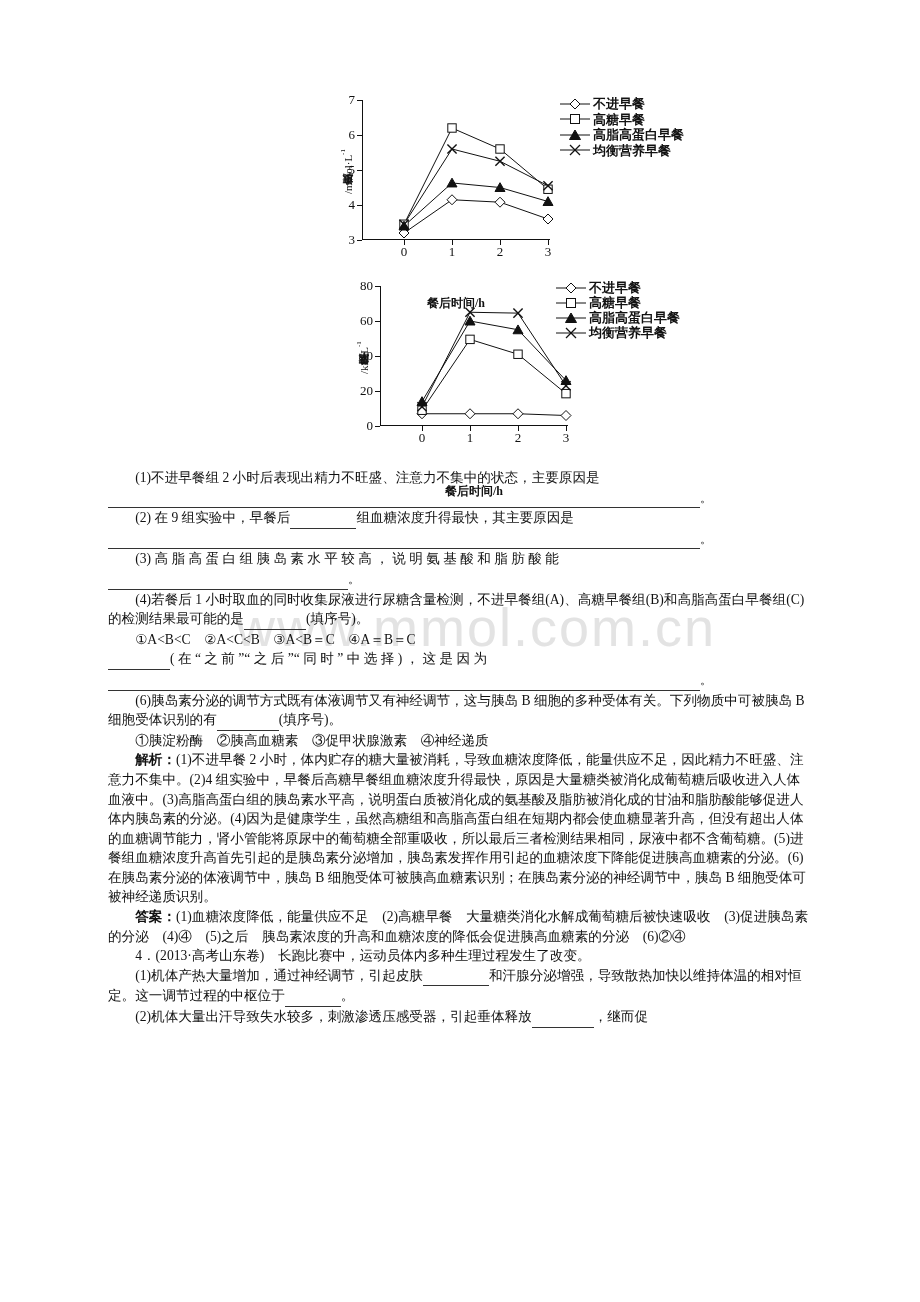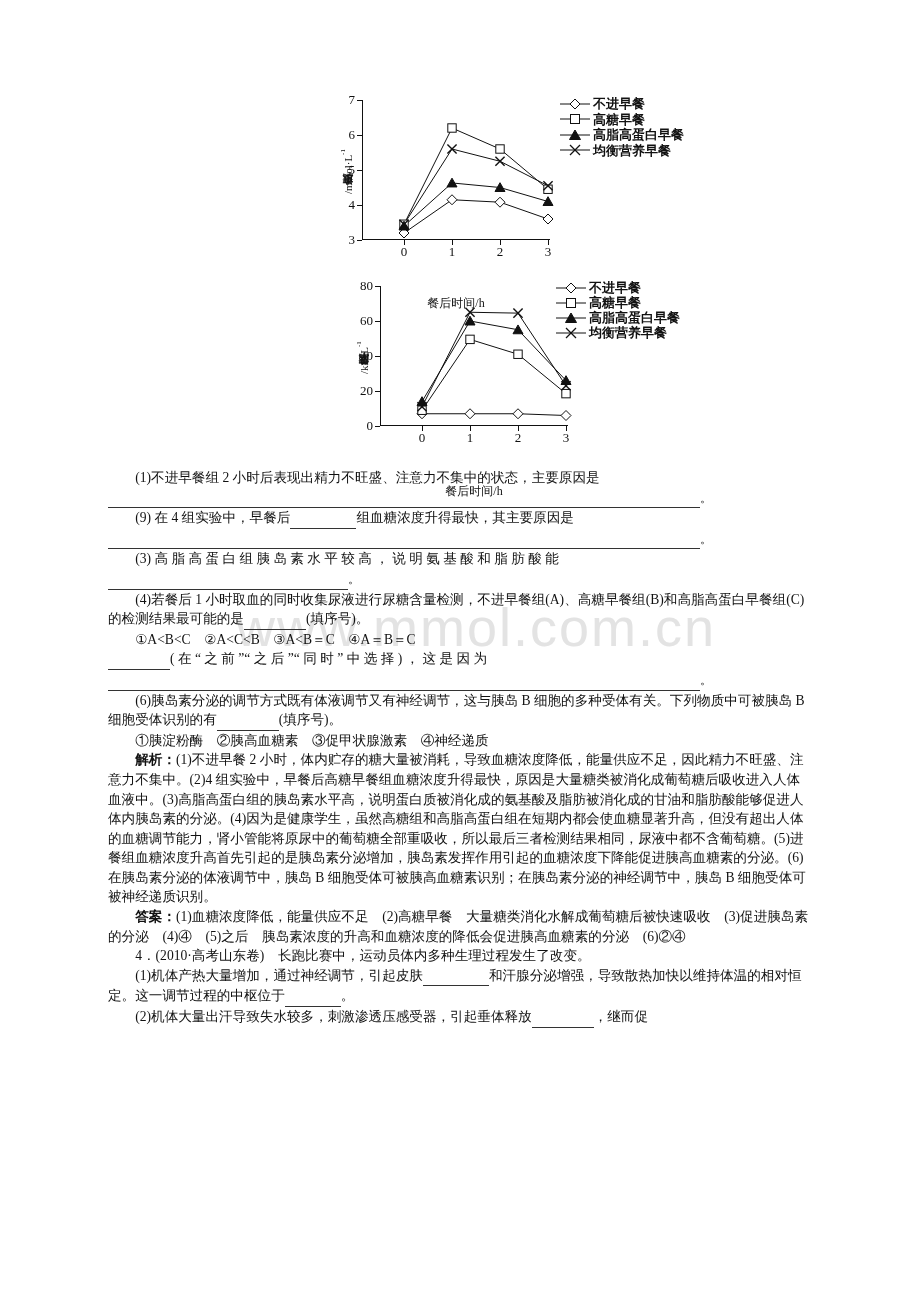--- a/index.html
+++ b/index.html
@@ -90,21 +90,21 @@
   .xticklabel {
     position: absolute; top: 100%; margin-top: 4px; transform: translateX(-50%);
     font-size: 13px; font-family: "Liberation Serif", serif;
   }
   .xlabel {
     position: absolute;
     left: 30px; width: 188px;
     bottom: -34px;
     text-align: center;
     font-size: 12px;
-    font-weight: normal;
+    font-weight: bold;
     font-family: "Liberation Serif", serif;
   }
   .figure.second .xlabel { bottom: -32px; }
 
   .legend {
     position: absolute;
     left: 228px;
     top: 4px;
     font-size: 13px;
     font-family: "Liberation Serif", serif;
@@ -401,21 +401,21 @@
 
   </div>
 
   <div class="content">
 
     <p class="para">(1)不进早餐组 2 小时后表现出精力不旺盛、注意力不集中的状态，主要原因是</p>
     <div class="rule-line"><span class="line" style="width:592px"></span><span class="dot">。</span></div>
 
     <p class="para nj">
       <span class="justify" style="display:inline;"></span>
-      <span style="margin-left:2em;">(9) 在 4 组实验中，早餐后</span><span class="ul w-long">&nbsp;</span><span>组血糖浓度升得最快，其主要原因是</span>
+      <span style="margin-left:2em;">(2) 在 9 组实验中，早餐后</span><span class="ul w-long">&nbsp;</span><span>组血糖浓度升得最快，其主要原因是</span>
     </p>
     <div class="rule-line"><span class="line" style="width:592px"></span><span class="dot">。</span></div>
 
     <p class="para">(3) 高 脂 高 蛋 白 组 胰 岛 素 水 平 较 高 ， 说 明 氨 基 酸 和 脂 肪 酸 能</p>
     <div class="rule-line"><span class="line" style="width:240px"></span><span class="dot">。</span></div>
 
     <p class="para nj">
       <span style="margin-left:2em;">(4)若餐后 1 小时取血的同时收集尿液进行尿糖含量检测，不进早餐组(A)、高糖早餐组(B)和高脂高蛋白早餐组(C)的检测结果最可能的是</span><span class="ul w-med">&nbsp;</span><span>(填序号)。</span>
     </p>
     <p class="para opts">①A&lt;B&lt;C　②A&lt;C&lt;B　③A&lt;B＝C　④A＝B＝C</p>
@@ -431,21 +431,21 @@
     <p class="para opts">①胰淀粉酶　②胰高血糖素　③促甲状腺激素　④神经递质</p>
 
     <p class="para sol">
       <span class="bold">解析：</span><span>(1)不进早餐 2 小时，体内贮存的糖大量被消耗，导致血糖浓度降低，能量供应不足，因此精力不旺盛、注意力不集中。(2)4 组实验中，早餐后高糖早餐组血糖浓度升得最快，原因是大量糖类被消化成葡萄糖后吸收进入人体血液中。(3)高脂高蛋白组的胰岛素水平高，说明蛋白质被消化成的氨基酸及脂肪被消化成的甘油和脂肪酸能够促进人体内胰岛素的分泌。(4)因为是健康学生，虽然高糖组和高脂高蛋白组在短期内都会使血糖显著升高，但没有超出人体的血糖调节能力，肾小管能将原尿中的葡萄糖全部重吸收，所以最后三者检测结果相同，尿液中都不含葡萄糖。(5)进餐组血糖浓度升高首先引起的是胰岛素分泌增加，胰岛素发挥作用引起的血糖浓度下降能促进胰高血糖素的分泌。(6)在胰岛素分泌的体液调节中，胰岛 B 细胞受体可被胰高血糖素识别；在胰岛素分泌的神经调节中，胰岛 B 细胞受体可被神经递质识别。</span>
     </p>
 
     <p class="para sol answer-block">
       <span class="bold">答案：</span><span>(1)血糖浓度降低，能量供应不足　(2)高糖早餐　大量糖类消化水解成葡萄糖后被快速吸收　(3)促进胰岛素的分泌　(4)④　(5)之后　胰岛素浓度的升高和血糖浓度的降低会促进胰高血糖素的分泌　(6)②④</span>
     </p>
 
-    <p class="para sol">4．(2010·高考山东卷)　长跑比赛中，运动员体内多种生理过程发生了改变。</p>
+    <p class="para sol">4．(2013·高考山东卷)　长跑比赛中，运动员体内多种生理过程发生了改变。</p>
 
     <p class="para nj">
       <span style="margin-left:2em;">(1)机体产热大量增加，通过神经调节，引起皮肤</span><span class="ul w-long">&nbsp;</span><span>和汗腺分泌增强，导致散热加快以维持体温的相对恒定。这一调节过程的中枢位于</span><span class="ul w-short">&nbsp;</span><span>。</span>
     </p>
 
     <p class="para nj">
       <span style="margin-left:2em;">(2)机体大量出汗导致失水较多，刺激渗透压感受器，引起垂体释放</span><span class="ul w-med">&nbsp;</span><span>，继而促</span>
     </p>
 
   </div>

